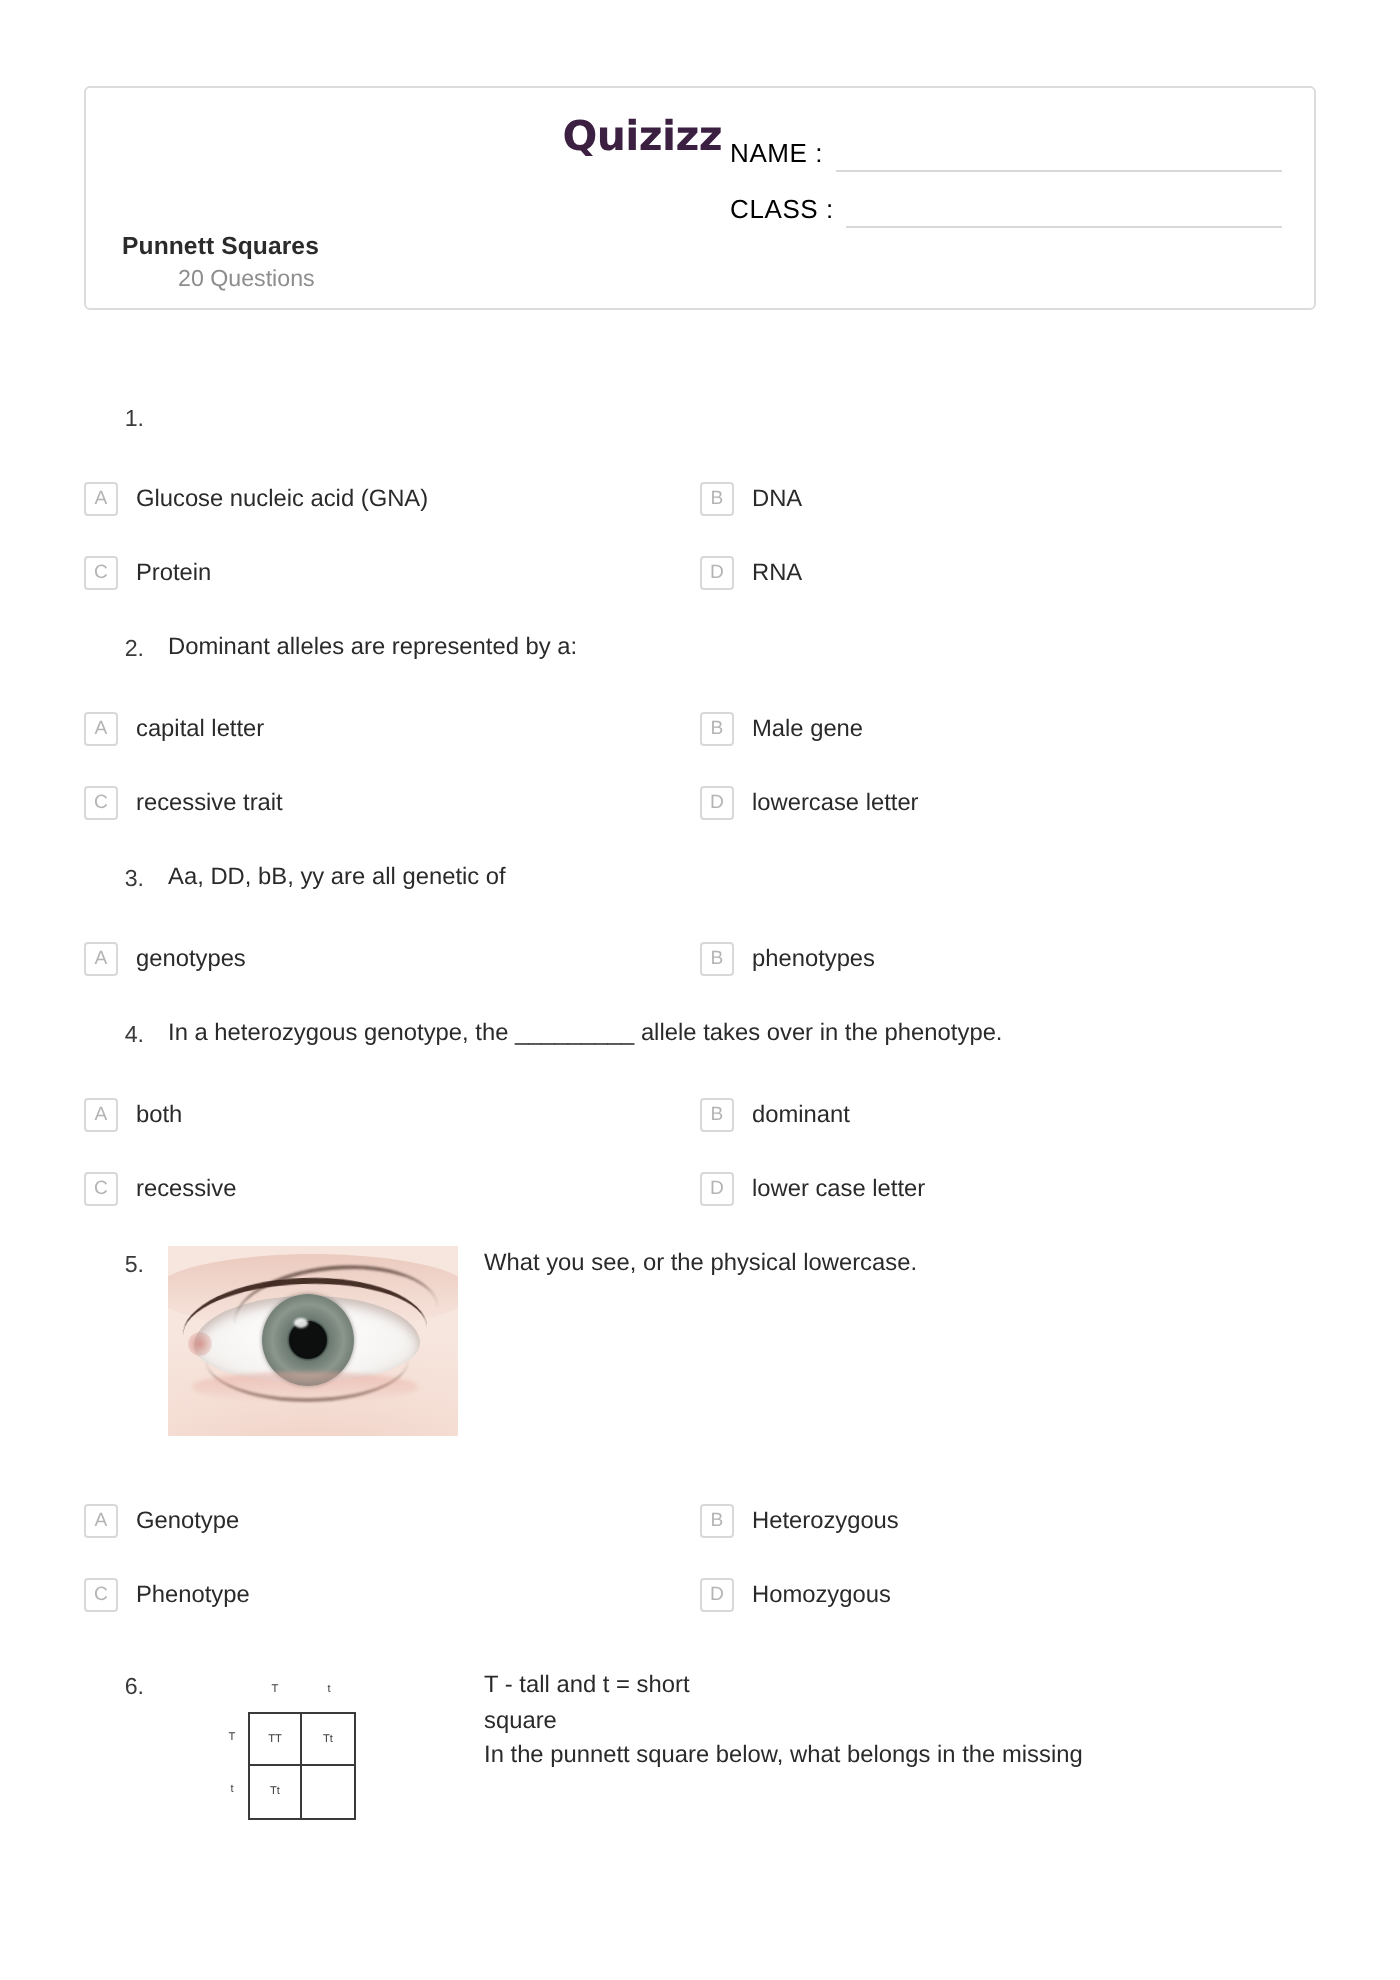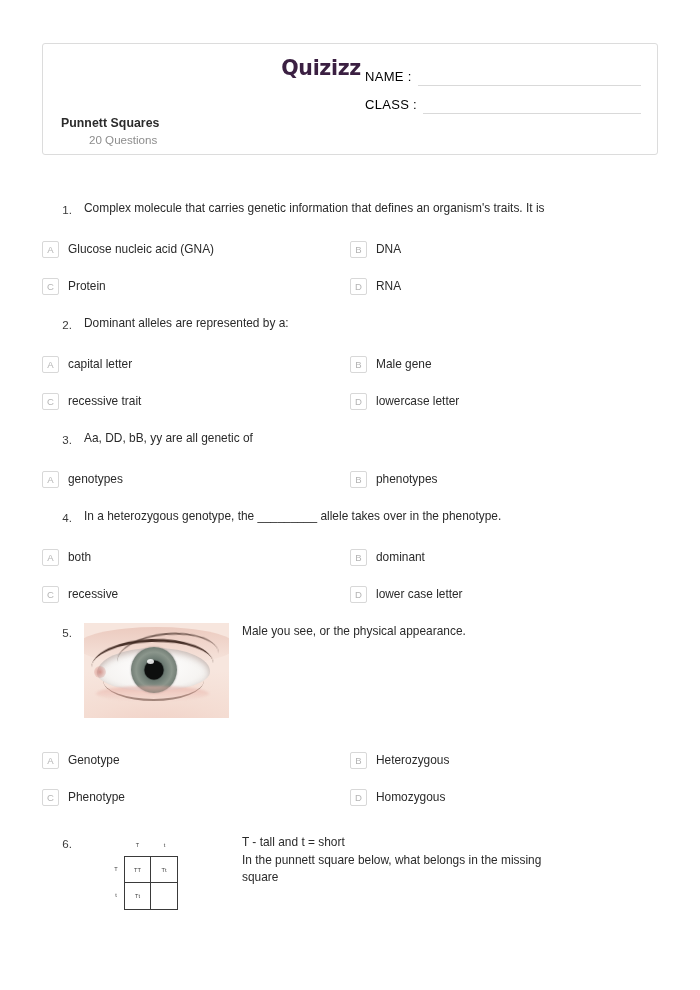--- a/index.html
+++ b/index.html
@@ -354,21 +354,20 @@
     </div>
 
   </div>
 
   <div class="questions">
 
     <div class="q-block">
       <div class="q-head">
         <div class="q-num">1.</div>
         <div class="q-text">
-          <span class="ln">Complex molecule that carries genetic information that defines an organism's traits. It is</span>
         </div>
       </div>
       <div class="options">
         <div class="opt">
           <span class="opt-letter">A</span>
           <span class="opt-text">Glucose nucleic acid (GNA)</span>
         </div>
         <div class="opt">
           <span class="opt-letter">B</span>
           <span class="opt-text">DNA</span>
@@ -479,21 +478,21 @@
               </div>
             </div>
             <div class="eye-corner"></div>
             <div class="eye-lash-top"></div>
             <div class="eye-lash-top2"></div>
             <div class="eye-lash-bot"></div>
             <div class="eye-lid-lower"></div>
           </div>
         </div>
         <div class="q-text">
-          <span class="ln">Male you see, or the physical appearance.</span>
+          <span class="ln">What you see, or the physical lowercase.</span>
         </div>
       </div>
       <div class="options" style="margin-top:24px;">
         <div class="opt">
           <span class="opt-letter">A</span>
           <span class="opt-text">Genotype</span>
         </div>
         <div class="opt">
           <span class="opt-letter">B</span>
           <span class="opt-text">Heterozygous</span>
@@ -523,20 +522,20 @@
             <div class="pn-grid">
               <div class="pn-cell">TT</div>
               <div class="pn-cell">Tt</div>
               <div class="pn-cell">Tt</div>
               <div class="pn-cell"></div>
             </div>
           </div>
         </div>
         <div class="q-text">
           <span class="ln">T - tall and t = short</span>
+          <span class="ln">square</span>
           <span class="ln">In the punnett square below, what belongs in the missing</span>
-          <span class="ln">square</span>
         </div>
       </div>
     </div>
 
   </div>
 </div>
 
 </body></html>

